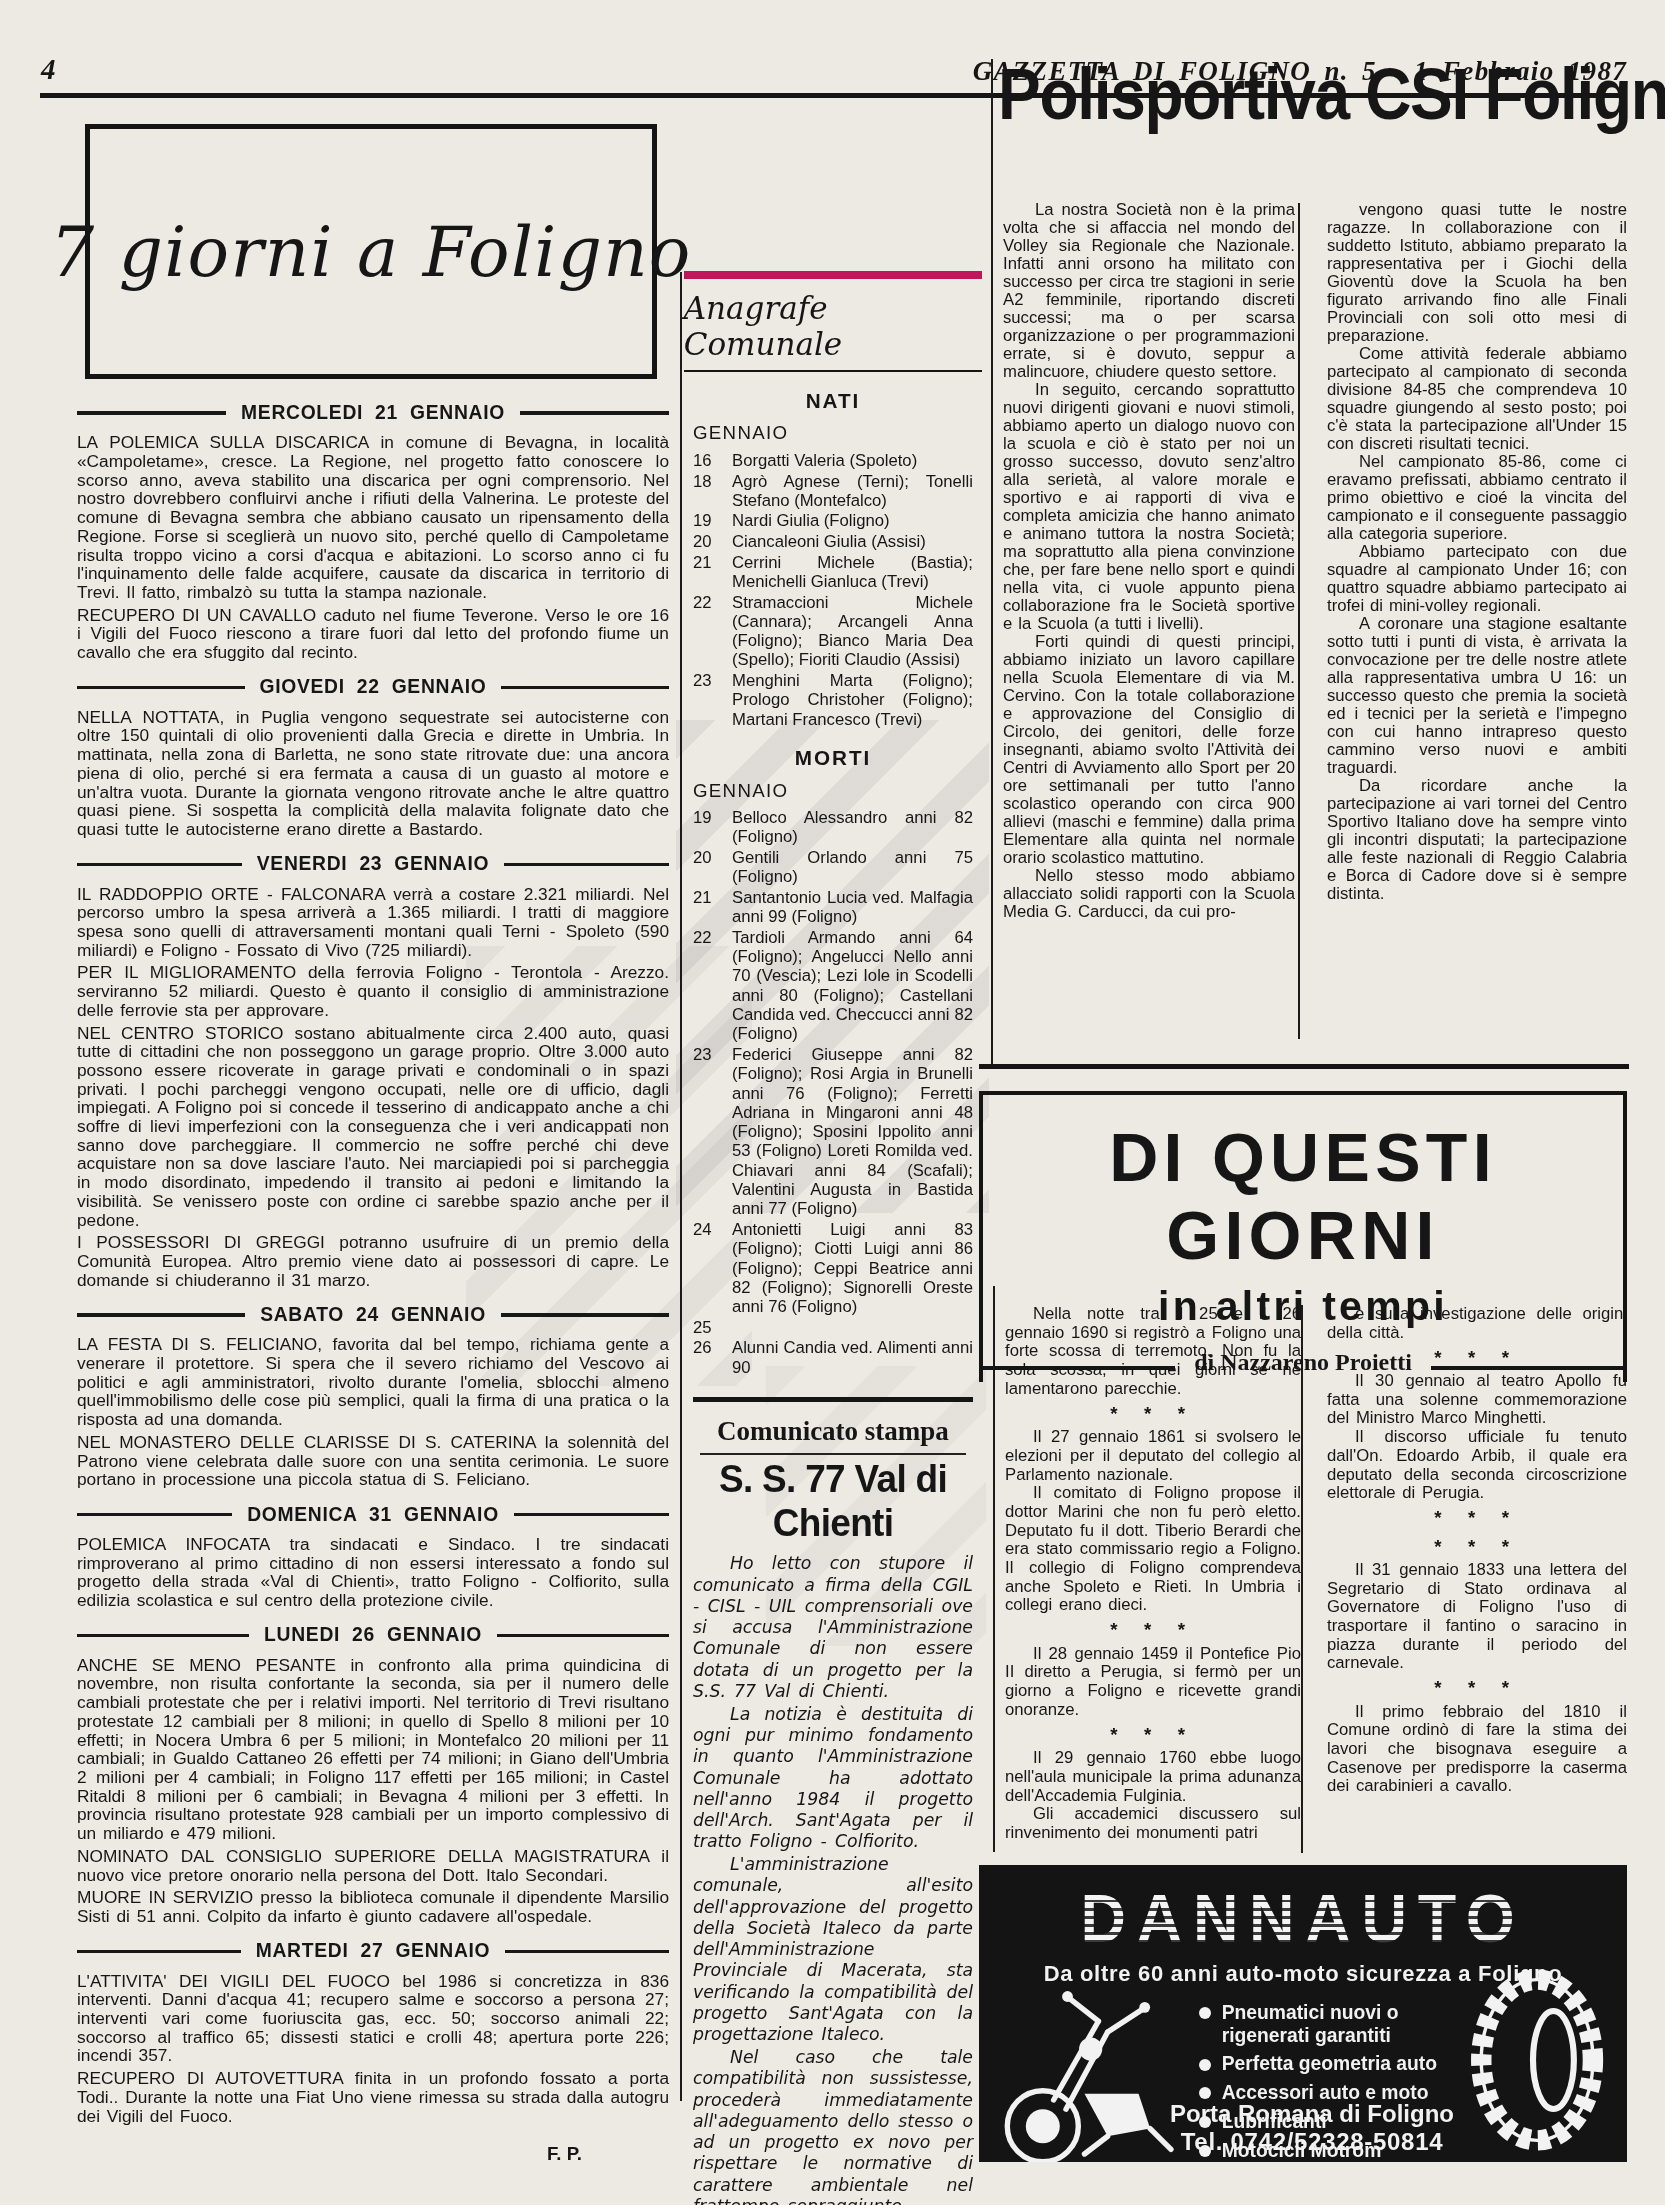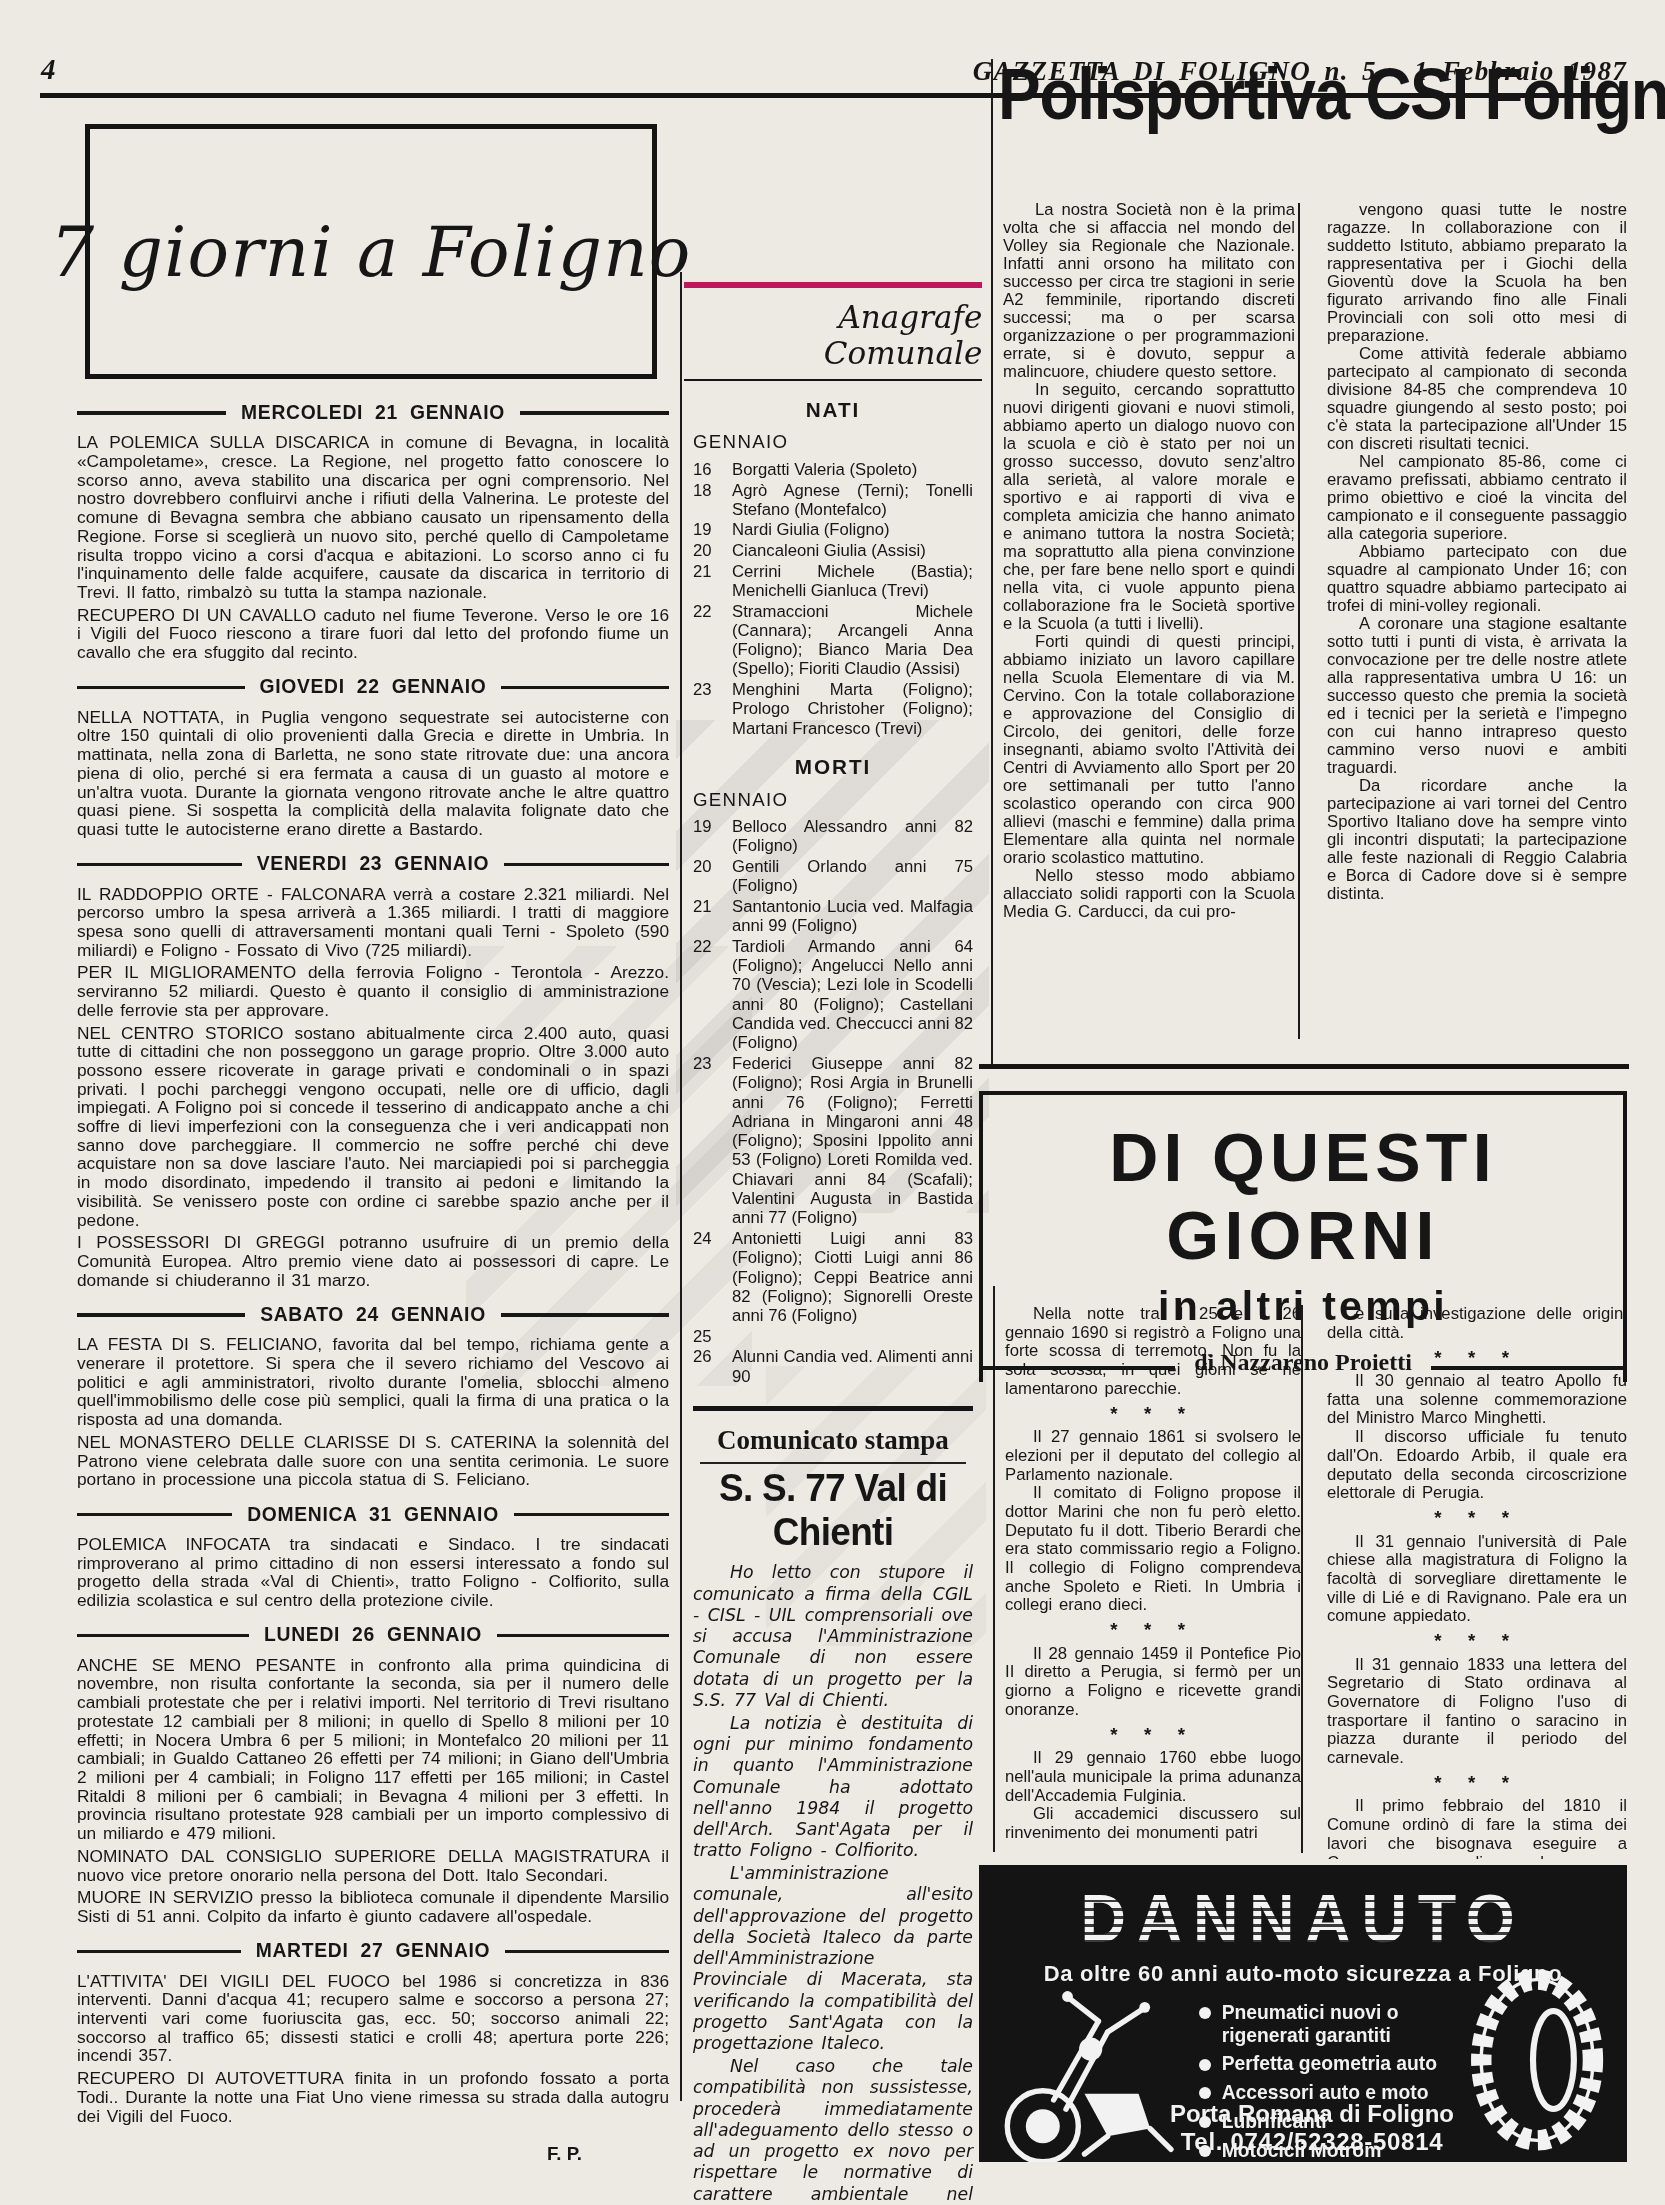--- a/index.html
+++ b/index.html
@@ -16,22 +16,22 @@
   .sevenbox{border:5.3px solid #141414;height:245px;display:flex;align-items:center;justify-content:center;
             margin:5.3px 12px 22.7px 8px;}
   .seventitle{font:italic 69px "DejaVu Serif",serif;letter-spacing:1.3px;white-space:nowrap;}
   .shead{display:flex;align-items:center;gap:14.7px;font-weight:bold;font-size:19.3px;
          letter-spacing:0.7px;word-spacing:6px;margin:14.7px 0 9.3px 0;}
   .shead::before,.shead::after{content:"";height:3.3px;background:#171717;flex:1;}
   .body-p{font-size:17.3px;line-height:18.7px;text-align:justify;margin:0 0 4px 0;word-spacing:2px;}
   .sig{font-weight:bold;font-size:18.7px;text-align:right;padding-right:87px;margin-top:17.3px;}
   
   .midcol{position:absolute;left:693px;top:266px;width:280px;}
-  .anagrafe-title{font:italic 31px "DejaVu Serif",serif;text-align:right;padding:10.7px 0 8px 0;
-                  border-top:6px solid #be185d;border-bottom:2.7px solid #151515;margin:16px -9.3px;}
+  .anagrafe-title{font:italic 31px "DejaVu Serif",serif;text-align:left;padding:10.7px 0 8px 0;
+                  border-top:8px solid #be185d;border-bottom:2.7px solid #151515;margin:5px -9.3px;}
   .subhead{font-weight:bold;font-size:20.7px;letter-spacing:2px;text-align:center;margin:17.3px 0 9.3px 0;}
   .month{font-size:18.7px;letter-spacing:1.3px;margin:0 0 6.7px 0;}
   .rec{display:flex;font-size:16.7px;line-height:19.3px;text-align:justify;margin:0 0 1.3px 0;}
   .rec .num{flex:none;width:39px;}
   .rec .rtext{flex:1;}
   .mid-sep{height:4.7px;background:#151515;margin:20px 0 14.7px 0;}
   .kicker{text-align:center;margin:2.7px 0 4px 0;}
   .kicker span{display:inline-block;font:bold 27px "Liberation Serif",serif;
                border-bottom:2px solid #222;padding:0 17.3px 5.3px 17.3px;}
   .ss77{font-weight:bold;font-size:37px;text-align:center;letter-spacing:-0.7px;margin:4px 0 10.7px 0;
@@ -262,21 +262,20 @@
     <div class="stars">* * *</div>
     <p class="body-p">Il 29 gennaio 1760 ebbe luogo nell'aula municipale la prima adunanza dell'Accademia Fulginia.</p>
     <p class="body-p">Gli accademici discussero sul rinvenimento dei monumenti patri</p>
   </div>
   <div class="questi-col" style="left:1327px;width:300px;">
     <p class="body-p">e sulla investigazione delle origini della città.</p>
     <div class="stars">* * *</div>
     <p class="body-p">Il 30 gennaio al teatro Apollo fu fatta una solenne commemorazione del Ministro Marco Minghetti.</p>
     <p class="body-p">Il discorso ufficiale fu tenuto dall'On. Edoardo Arbib, il quale era deputato della seconda circoscrizione elettorale di Perugia.</p>
     <div class="stars">* * *</div>
-    <p class="body-p">Il 31 gennaio l'università di Pale chiese alla magistratura di Foligno la facoltà di sorvegliare direttamente le ville di Lié e di Ravignano. Pale era un comune appiedato.</p>
     <div class="stars">* * *</div>
     <p class="body-p">Il 31 gennaio 1833 una lettera del Segretario di Stato ordinava al Governatore di Foligno l'uso di trasportare il fantino o saracino in piazza durante il periodo del carnevale.</p>
     <div class="stars">* * *</div>
     <p class="body-p">Il primo febbraio del 1810 il Comune ordinò di fare la stima dei lavori che bisognava eseguire a Casenove per predisporre la caserma dei carabinieri a cavallo.</p>
   </div>
 
   <div class="ad">
     <div class="ad-brand">DANNAUTO</div>
     <div class="ad-tag">Da oltre 60 anni auto-moto sicurezza a Foligno</div>
 

